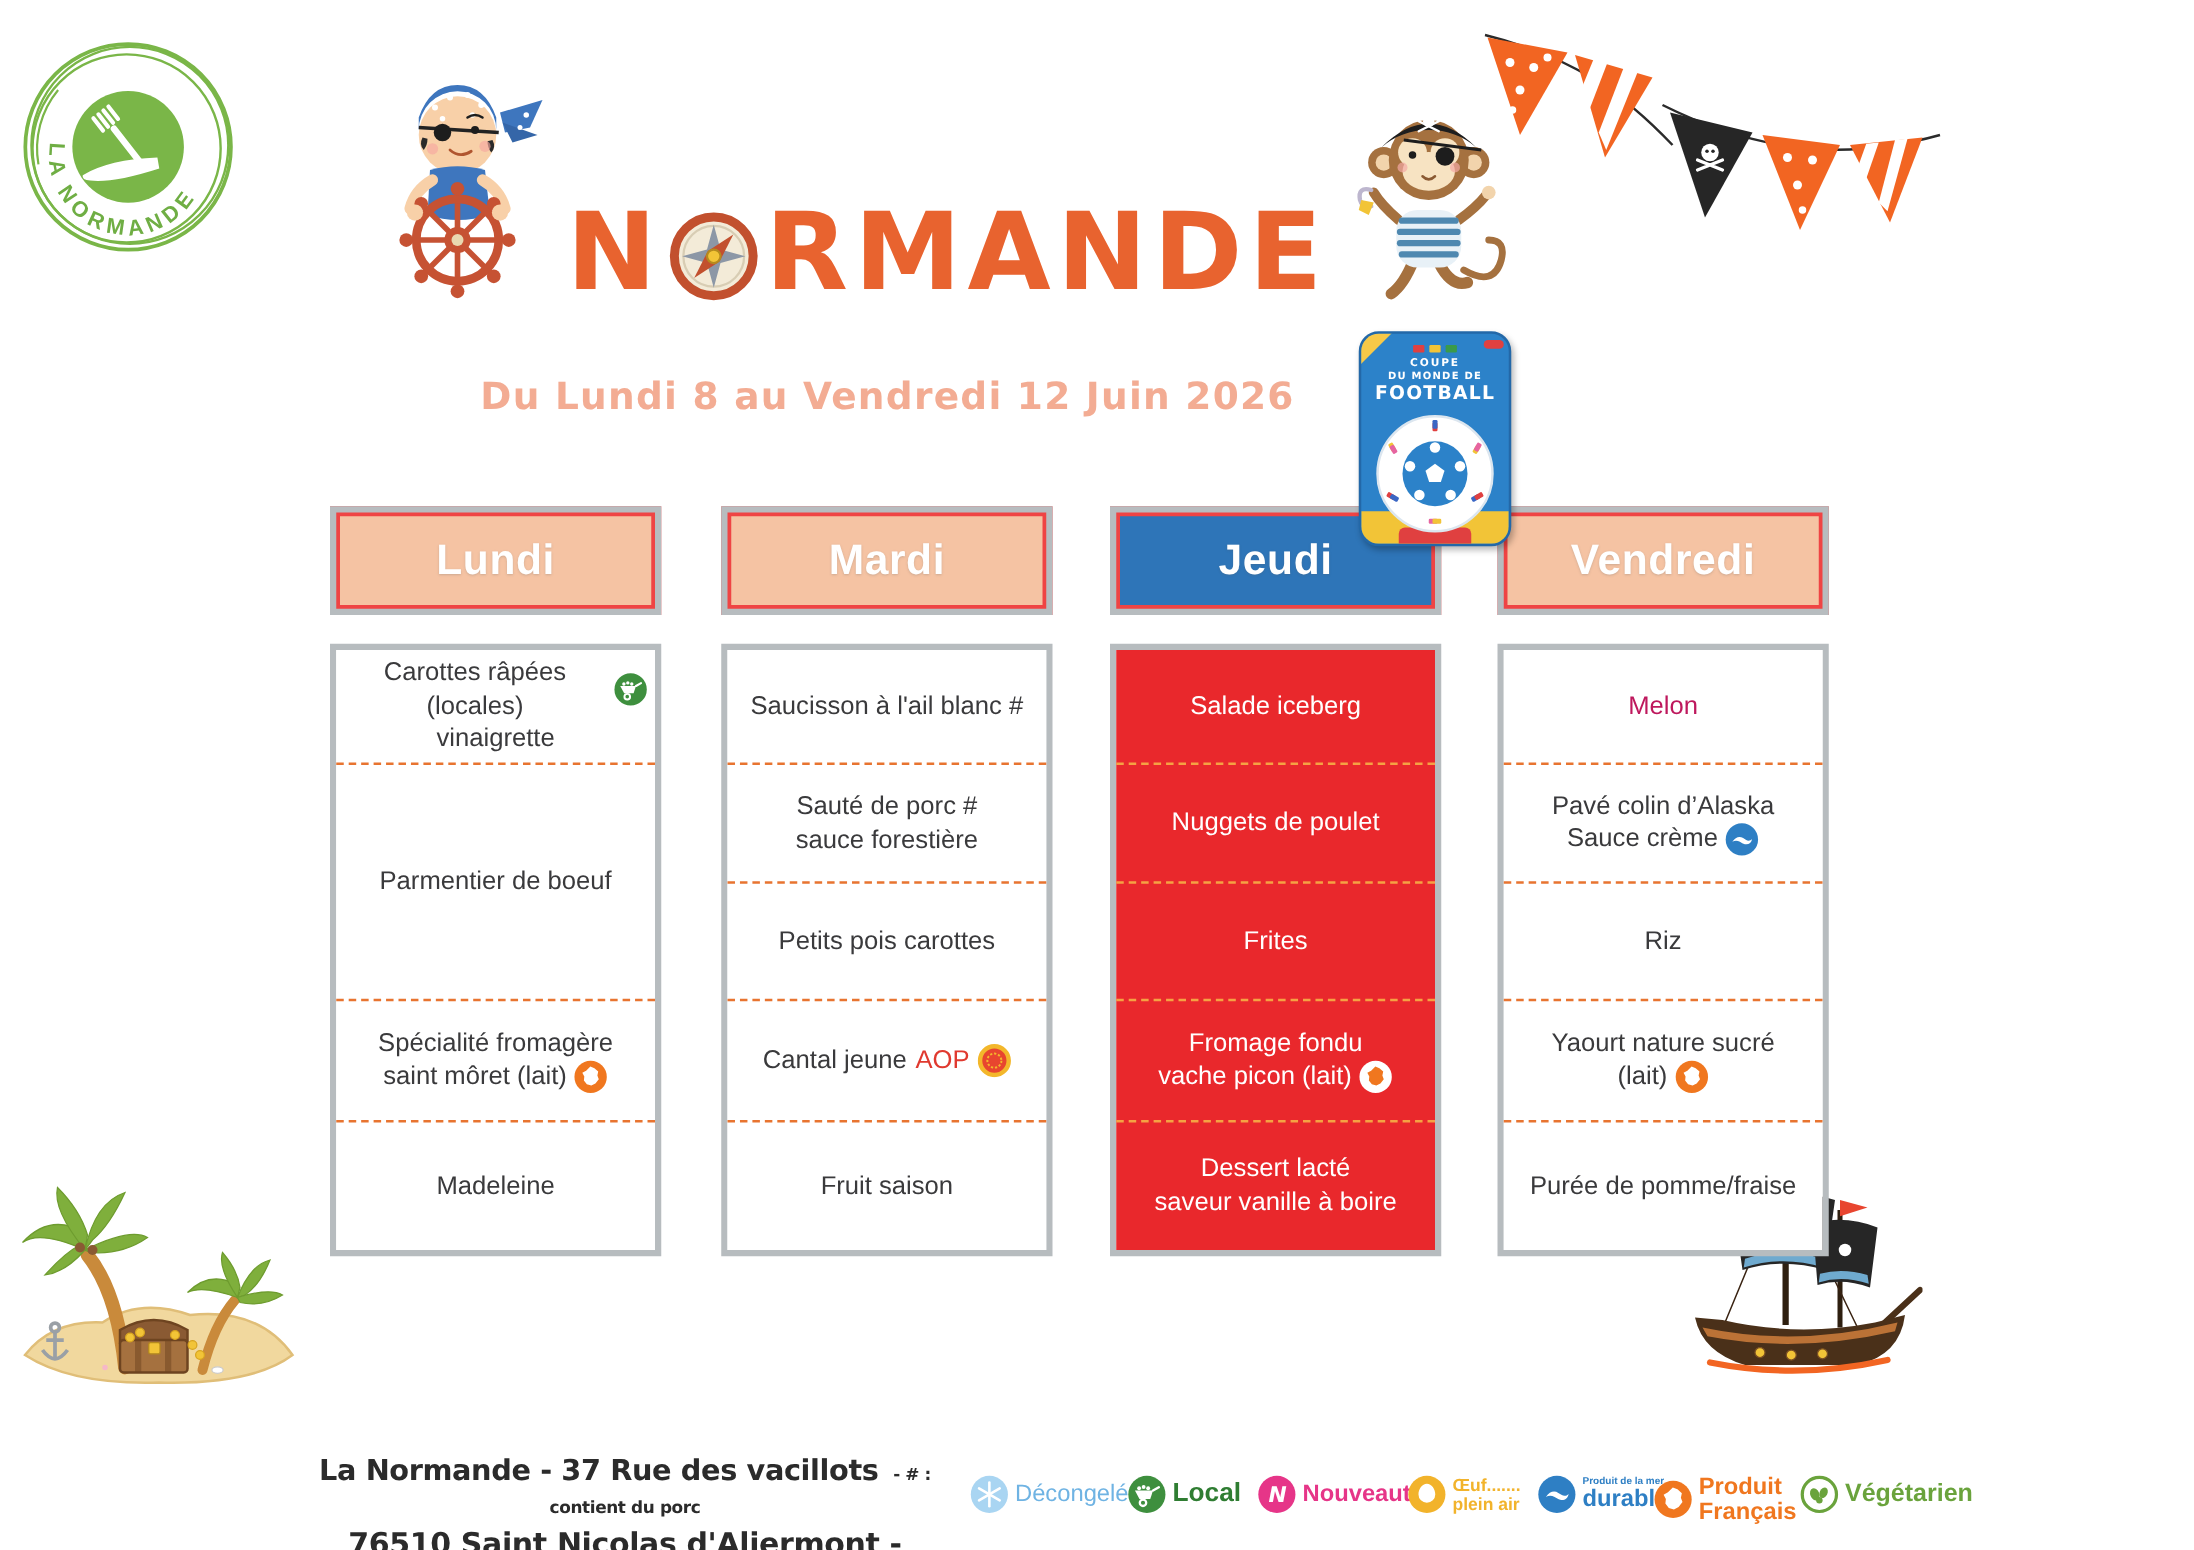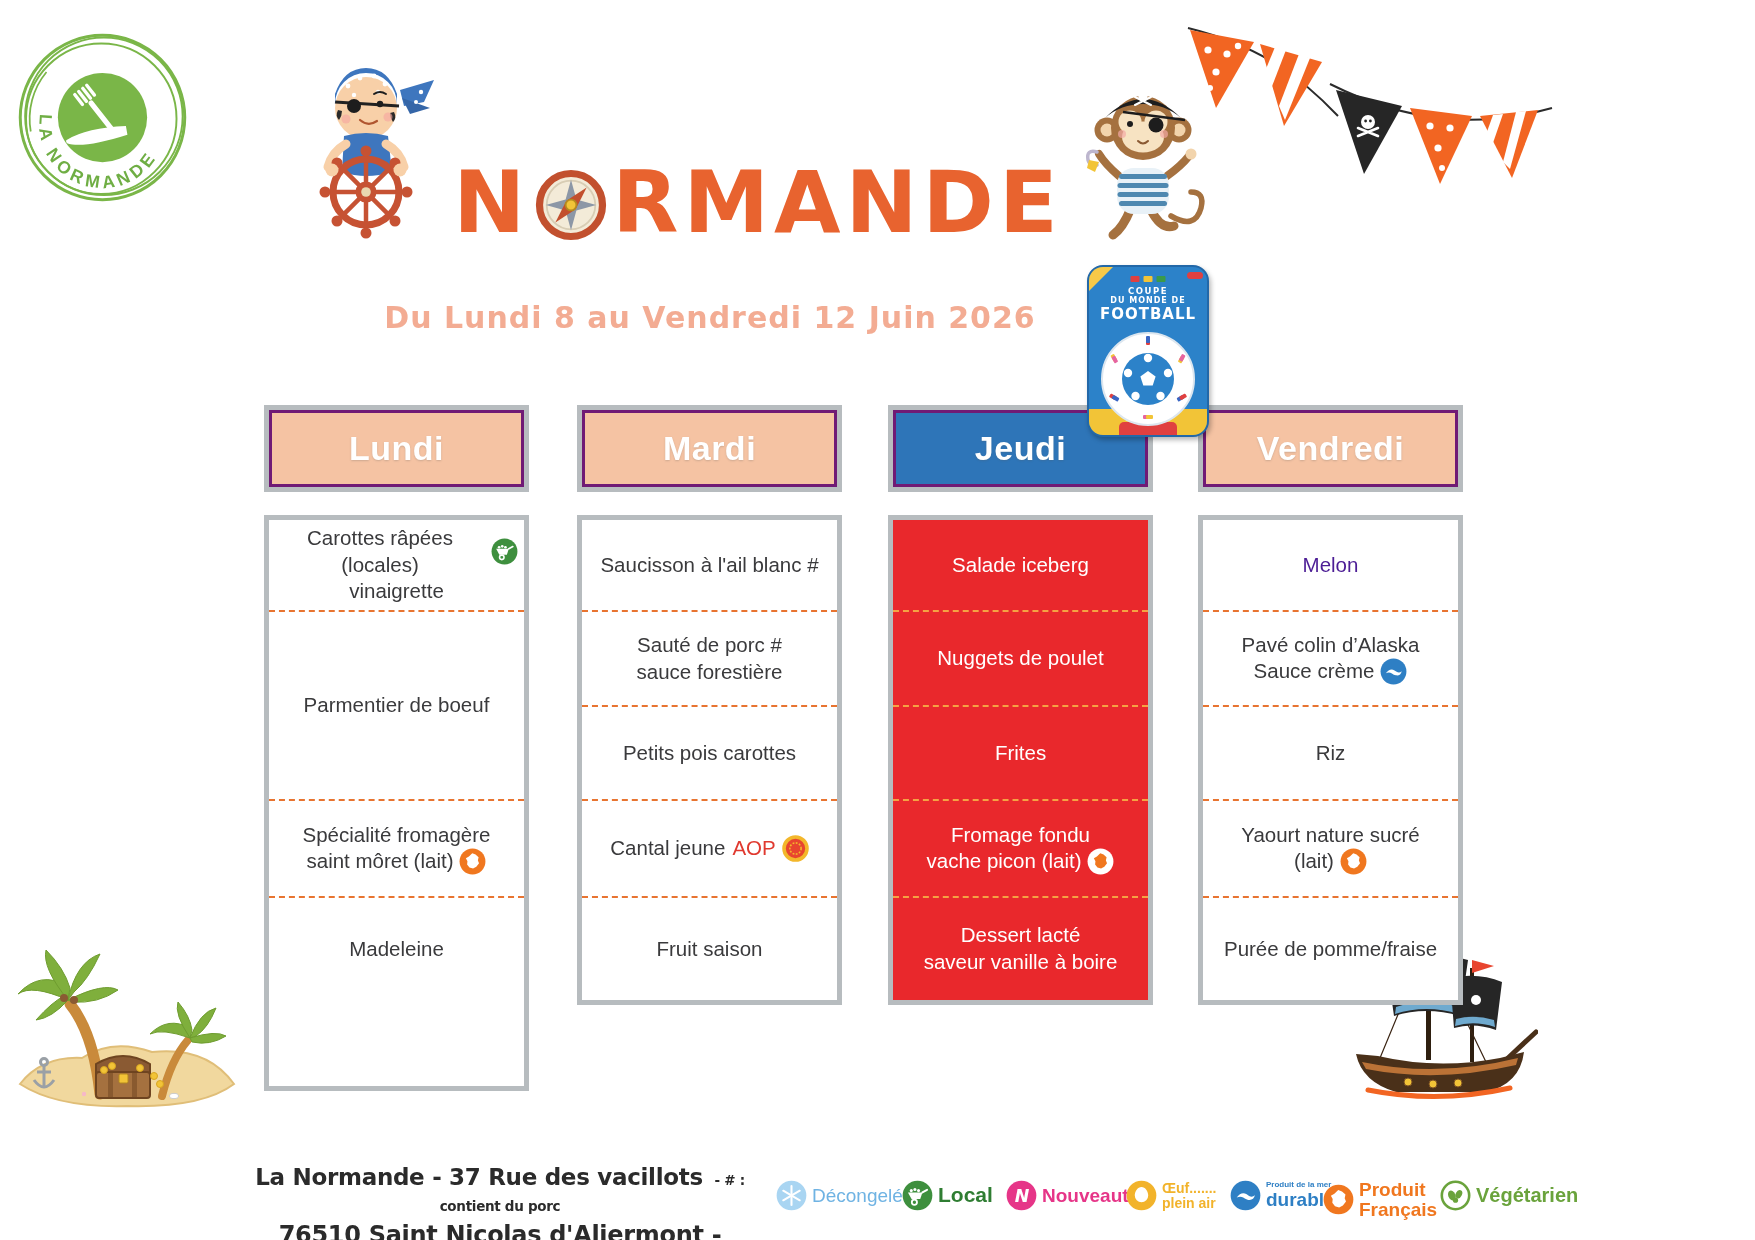--- a/index.html
+++ b/index.html
@@ -12,21 +12,21 @@
     font-family:"DejaVu Sans",sans-serif;font-weight:bold;}
   .title1{left:400px;top:42px;width:780px;font-size:86px;letter-spacing:5px;}
   .title2{left:368px;top:152px;width:780px;display:flex;align-items:center;justify-content:center;gap:3px;}
   .title2 span{font-size:86px;letter-spacing:5px;}
   .compass{vertical-align:middle;margin:6px 2px 0 2px;}
 
   .date-line{position:absolute;left:300px;top:300px;width:820px;text-align:center;
     font-family:"DejaVu Sans",sans-serif;font-weight:bold;font-size:30px;letter-spacing:1px;color:#F3AC93;}
 
   
-  .day-header{position:absolute;border:5px solid #B7BCBF;background:#701a75;padding:3px;box-sizing:border-box;z-index:1;}
+  .day-header{position:absolute;border:5px solid #B7BCBF;background:#ef4444;padding:3px;box-sizing:border-box;z-index:1;}
   .day-header-fill{width:100%;height:100%;display:flex;align-items:center;justify-content:center;}
   .day-name{color:#fff;font-size:34px;font-weight:bold;letter-spacing:0.5px;
     font-family:"Liberation Sans",sans-serif;text-shadow:0 1px 2px rgba(90,90,90,.25);}
   .day-body{position:absolute;border:5px solid #B7BCBF;background:#fff;box-sizing:border-box;z-index:1;}
   .day-body-fill{width:100%;height:100%;display:flex;flex-direction:column;}
   .menu-row{display:flex;align-items:center;justify-content:center;box-sizing:border-box;text-align:center;flex:0 0 auto;}
   .cell{font-size:20.5px;line-height:1.3;color:#3A3A3C;padding:0 6px;}
   .line{display:flex;align-items:center;justify-content:center;}
   .inl-icon{vertical-align:middle;margin-left:6px;flex:0 0 auto;}
   .hl{color:#E0392F;margin-left:7px;}
@@ -258,21 +258,21 @@
       <circle cx="37" cy="44" r="4.2" fill="#fff"></circle>
     </svg>
   </div>
 
   <div id="days">
       <div class="day-header" style="left: 264px; top: 405px; width: 265px; height: 87px;">
         <div class="day-header-fill" style="background: rgb(245, 195, 163);">
           <span class="day-name">Lundi</span>
         </div>
       </div>
-      <div class="day-body" style="left: 264px; top: 515px; width: 265px; height: 576px;">
+      <div class="day-body" style="left: 264px; top: 515px; width: 265px; height: 490px;">
         <div class="day-body-fill" style="background: rgb(255, 255, 255);">
           <div class="menu-row" style="height: 92px; border-bottom: 2px dashed rgb(232, 116, 48);">
             <div class="cell" style="color: rgb(58, 58, 60);">
               <div class="line">
                 <span>Carottes râpées (locales)</span>
                 <svg width="27" height="27" viewBox="0 0 24 24" class="inl-icon">
                   <circle cx="12" cy="12" r="11.5" fill="#3E8F3E"></circle>
                   <circle cx="7.2" cy="8.2" r="1.2" fill="#fff"></circle>
                   <circle cx="10" cy="7.4" r="1.2" fill="#fff"></circle>
                   <circle cx="12.8" cy="8.2" r="1.2" fill="#fff"></circle>
@@ -423,21 +423,21 @@
         </div>
       </div>
       <div class="day-header" style="left: 1198px; top: 405px; width: 265px; height: 87px;">
         <div class="day-header-fill" style="background: rgb(245, 195, 163);">
           <span class="day-name">Vendredi</span>
         </div>
       </div>
       <div class="day-body" style="left: 1198px; top: 515px; width: 265px; height: 490px;">
         <div class="day-body-fill" style="background: rgb(255, 255, 255);">
           <div class="menu-row" style="height: 92px; border-bottom: 2px dashed rgb(232, 116, 48);">
-            <div class="cell" style="color: #4c1d95;">
+            <div class="cell" style="color: #be185d;">
               <div class="line">
                 <span>Melon</span>
               </div>
             </div>
           </div>
           <div class="menu-row" style="height: 95px; border-bottom: 2px dashed rgb(232, 116, 48);">
             <div class="cell" style="color: rgb(58, 58, 60);">
               <div class="line">
                 <span>Pavé colin d’Alaska</span>
               </div>

